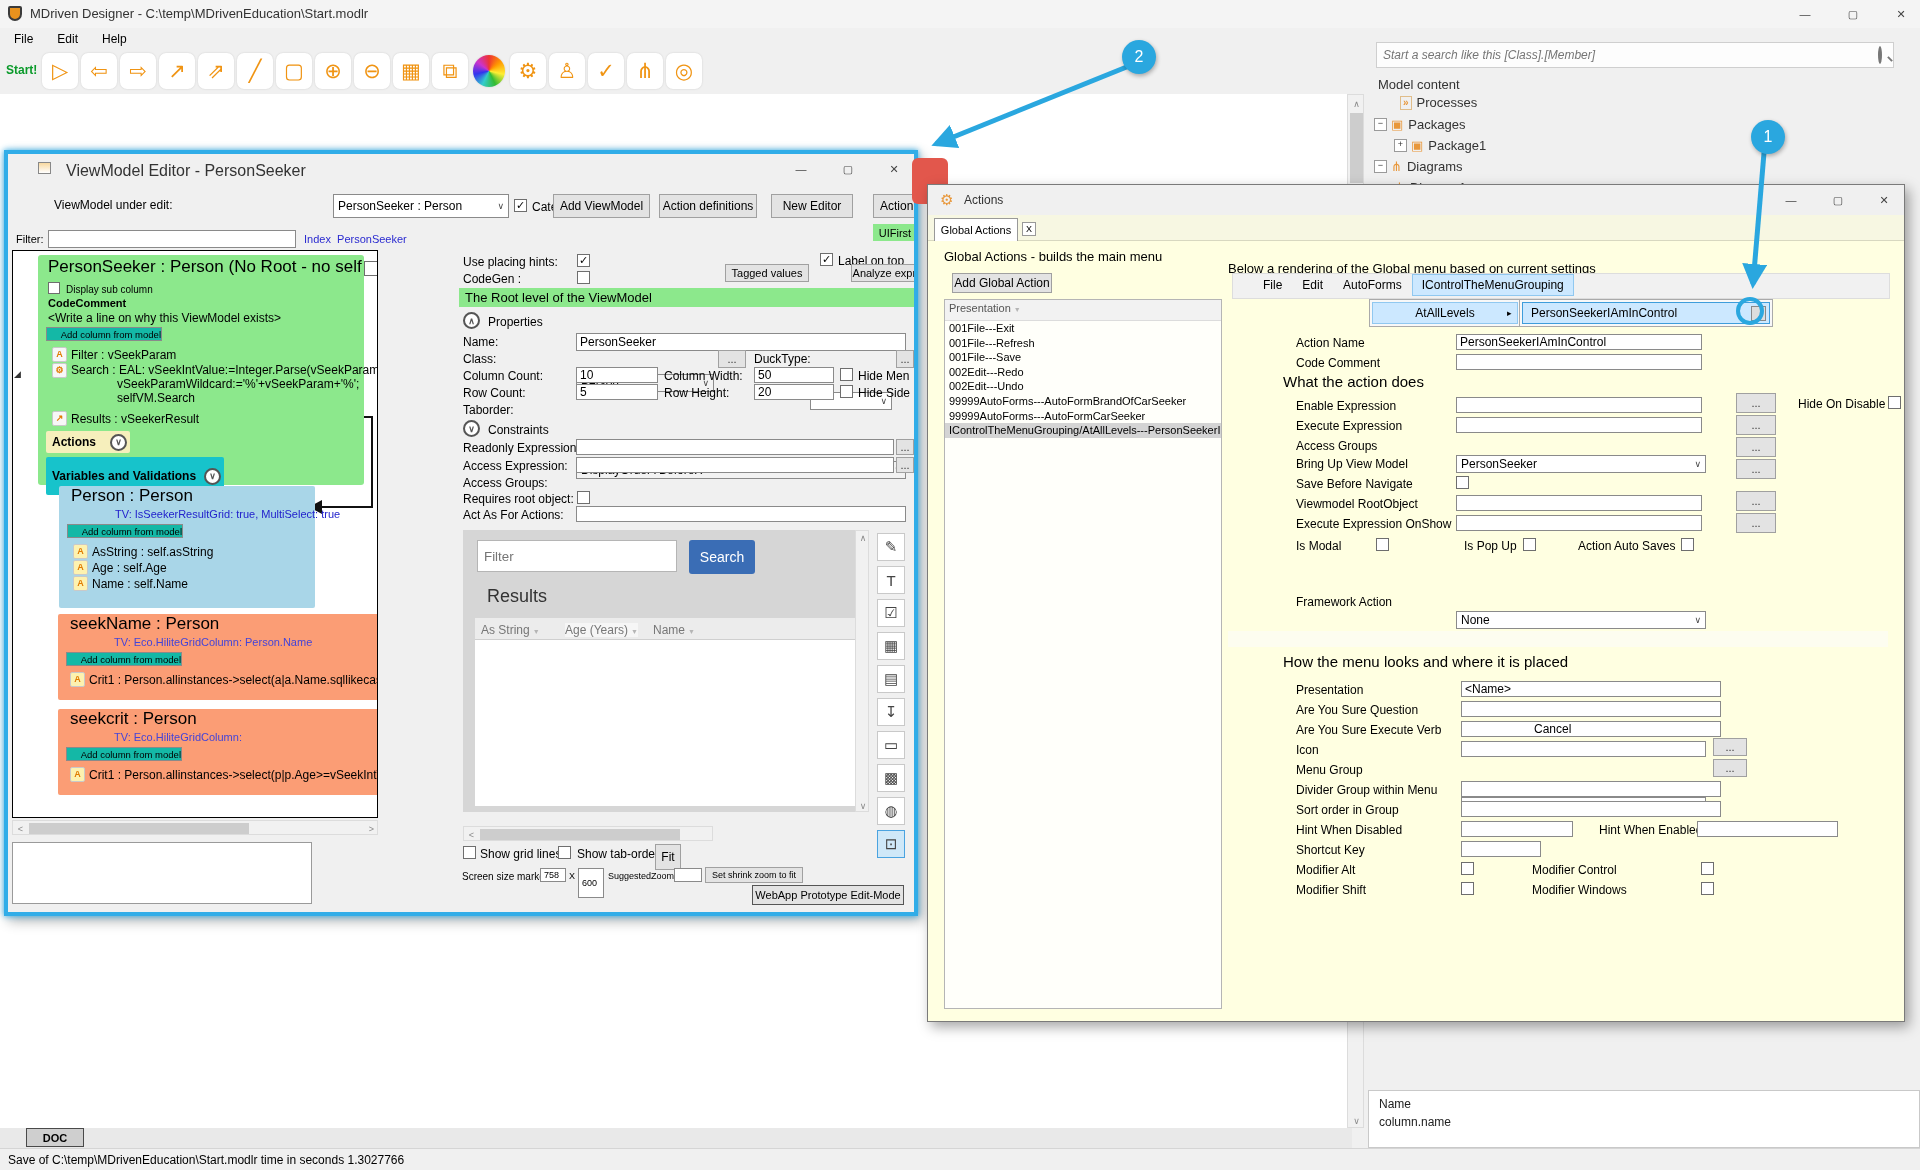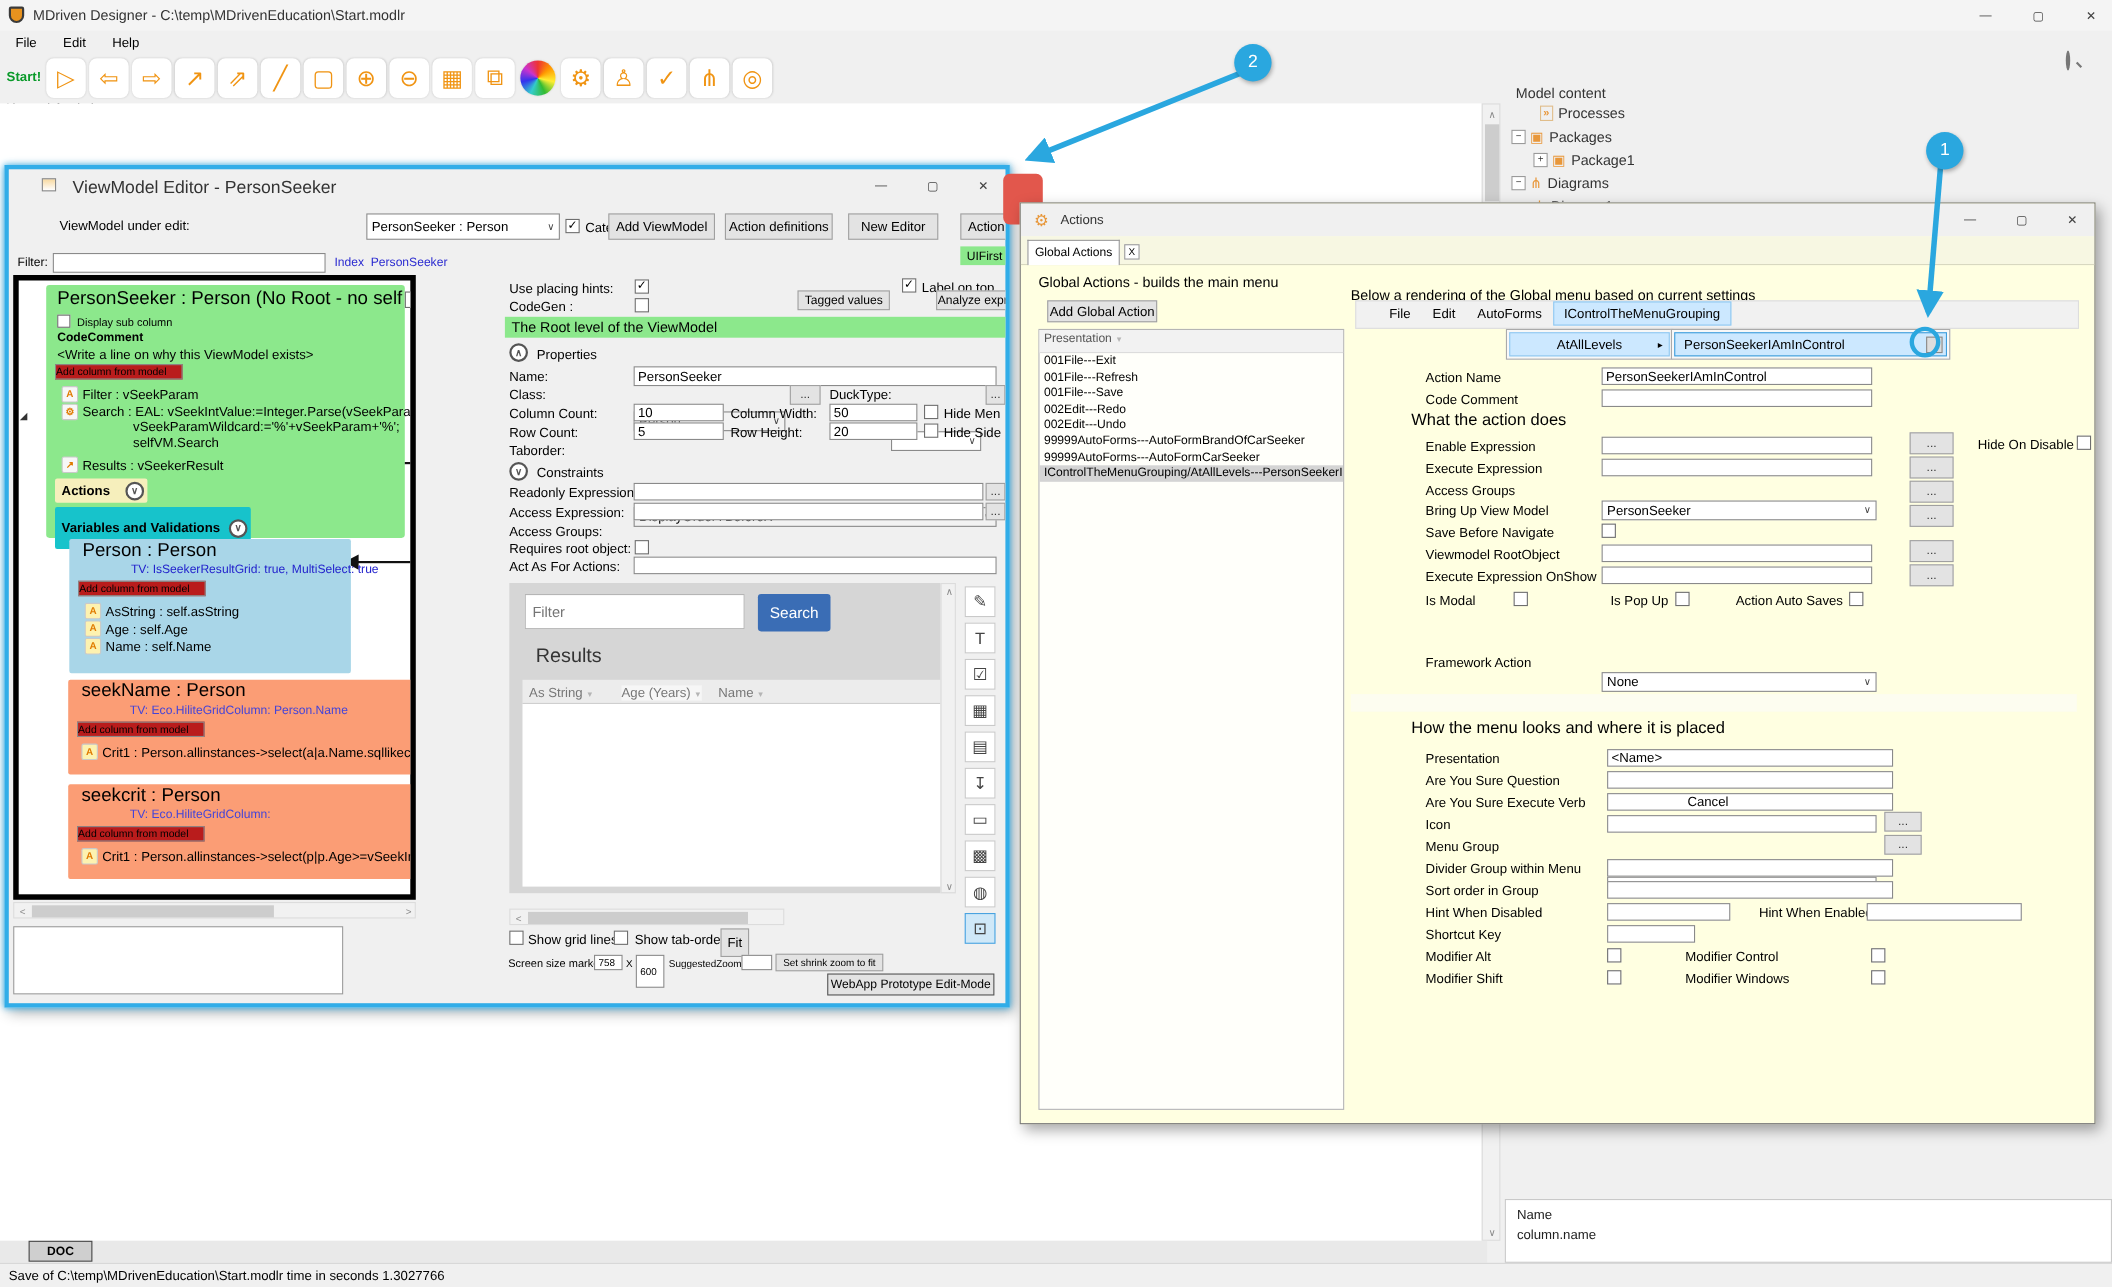--- a/index.html
+++ b/index.html
@@ -26,21 +26,21 @@
   .mi.selected{background:#cce8ff;border:1px solid #90c8f0;padding:3px 9px}
   .sideico{width:26px;height:26px;margin-bottom:5px;border:1px solid #c9c9c9;background:#fff;display:flex;align-items:center;justify-content:center;font-size:15px;color:#444}
   .sideico.selected{background:#cfe8f8;border:1px solid #4aa3e0}
   .treerow{height:21px;display:flex;align-items:center;font-size:13px;color:#333}
   .texp{width:11px;height:11px;border:1px solid #9a9a9a;background:#fff;font-size:9px;line-height:9px;text-align:center;margin-right:4px;flex:none}
   .tico{color:#e8973a;font-size:13px;margin-right:5px;flex:none}
   .funnel{font-size:7px;color:#b5b5b5;margin-left:3px}
   .glabel{font-size:12px;white-space:nowrap}
   .exp-circ{width:17px;height:17px;border-radius:50%;border:2px solid #555;display:inline-flex;align-items:center;justify-content:center;font-size:9px;font-weight:bold;color:#555;background:#fff;box-sizing:border-box}
   .boxtitle{font-size:17px;white-space:nowrap}
-  .addcol{background:#b91c1c;border:1px solid #8a8a8a;font-size:9.5px;display:flex;align-items:center;justify-content:flex-start;white-space:nowrap}
+  .addcol{background:#14b8a6;border:1px solid #8a8a8a;font-size:9.5px;display:flex;align-items:center;justify-content:flex-end;white-space:nowrap}
   .trow{font-size:12px;white-space:nowrap;display:flex;align-items:center}
   .tv{font-size:11px;color:#2222cc;white-space:nowrap}
   .mag{width:10px;height:10px;border:2px solid #777;border-radius:50%;position:relative}
   .mag::after{content:"";position:absolute;width:2px;height:6px;background:#777;left:9px;top:8px;transform:rotate(-45deg)}
   .dots{background:#e3e3e3;border:1px solid #a0a0a0;display:flex;align-items:center;justify-content:center;font-size:11px;color:#333}
   .scroll{background:#f1f1f1;border:1px solid #dcdcdc}
   .sarrow{color:#8a8a8a;font-size:9px;display:flex;align-items:center;justify-content:center}
 </style>
 </head>
 <body>
@@ -94,20 +94,21 @@
 
 <div class="a" style="left:0;top:1128px;width:1352px;height:20px;background:#e9e9e9"></div>
 <div class="a" style="left:26px;top:1128px;width:58px;height:19px;background:#cfcfcf;border:1px solid #4a4a4a;display:flex;align-items:center;justify-content:center;font-weight:bold;font-size:11px">
     <span>DOC</span>
   </div>
 <div class="a" style="left:0;top:1148px;width:1920px;height:22px;background:#f0f0f0;border-top:1px solid #d5d5d5;display:flex;align-items:center">
   <span class="nw" style="margin-left:8px">Save of C:\temp\MDrivenEducation\Start.modlr time in seconds 1.3027766</span>
 </div>
 
 <div class="a" style="left:1368px;top:38px;width:552px;height:1090px;background:#f0f0f0">
+  <input class="a" type="text" style="left: 8px; top: 4px; width: 518px; height: 26px; border: 1px solid rgb(207, 207, 207); background: rgb(253, 253, 253); font-style: italic; color: rgb(154, 154, 154); font-size: 12px; padding: 0px 6px; box-sizing: border-box; font-family: &quot;Liberation Sans&quot;, sans-serif;" placeholder="Start a search like this [Class].[Member]">
   <span class="mag a" style="left:510px;top:10px"></span>
   <div class="a nw" style="left:10px;top:39px;font-size:13px;color:#333">Model content</div>
   <div class="a treerow" style="left:0;top:54px;width:552px;padding-left:32px">
     <span class="tico" style="border:1px solid #e0bd8a;padding:0 2px;font-weight:bold;font-size:10px;line-height:12px">»</span>
     <span>Processes</span>
   </div>
   <div class="a treerow" style="left:0;top:76px;width:552px;padding-left:6px">
     <span class="texp">−</span>
     <span class="tico">▣</span>
     <span>Packages</span>
@@ -158,21 +159,21 @@
       <span>New Editor</span>
     </div>
   <div class="a btn" style="left:865px;top:40px;width:70px;height:24px;justify-content:flex-start;padding-left:6px">
       <span>Action C</span>
     </div>
 
   <span class="a glabel" style="left:8px;top:79px;font-size:11px">Filter:</span>
   <input class="a" type="text" style="left: 40px; top: 76px; width: 248px; height: 18px; border: 1px solid rgb(138, 138, 138); box-sizing: border-box;">
   <span class="a nw" style="left:296px;top:79px;font-size:11px;color:#2a2ad0"><span>Index</span>&nbsp;&nbsp;<span>PersonSeeker</span></span>
 
-  <div class="a" style="left:4px;top:96px;width:366px;height:568px;background:#fff;border:5px solid #000000;overflow:hidden">
+  <div class="a" style="left:4px;top:96px;width:366px;height:568px;background:#fff;border:1px solid #000000;overflow:hidden">
 
     <div class="a" style="left:25px;top:4px;width:326px;height:230px;background:#8ce88c;border-radius:3px">
       <div class="a nw" style="left:10px;top:2px;display:flex;align-items:center">
         <span class="boxtitle">PersonSeeker : Person  (No Root - no self</span>
           <span class="cb" style="margin:2px 1px 0 2px"></span>
       </div>
       <span class="cb a" style="left:10px;top:27px;width:12px;height:12px"></span>
       <span class="a nw" style="left:28px;top:29px;font-size:10px">Display sub column</span>
       <span class="a nw" style="left:10px;top:42px;font-size:11px;font-weight:bold">CodeComment</span>
       <span class="a nw" style="left:10px;top:56px;font-size:12px">&lt;Write a line on why this ViewModel exists&gt;</span>

